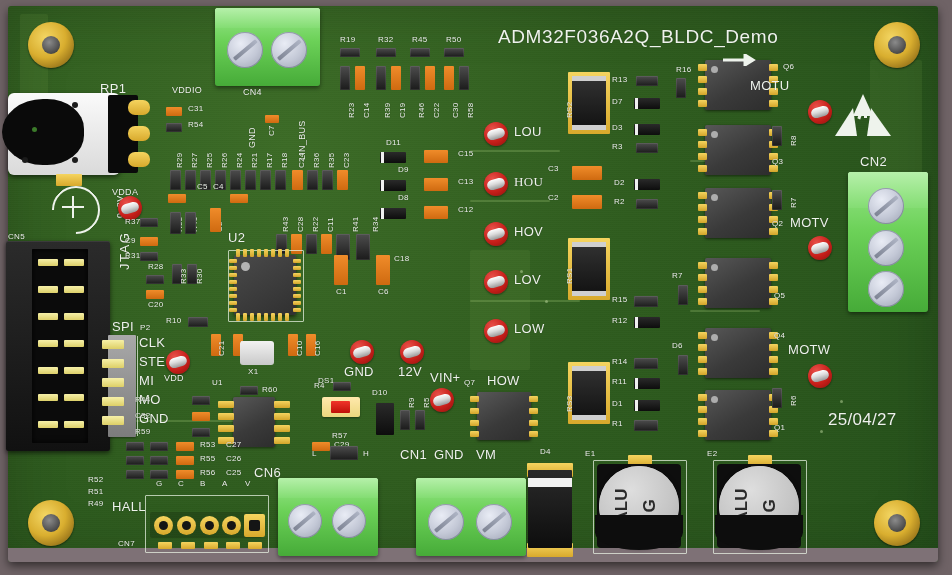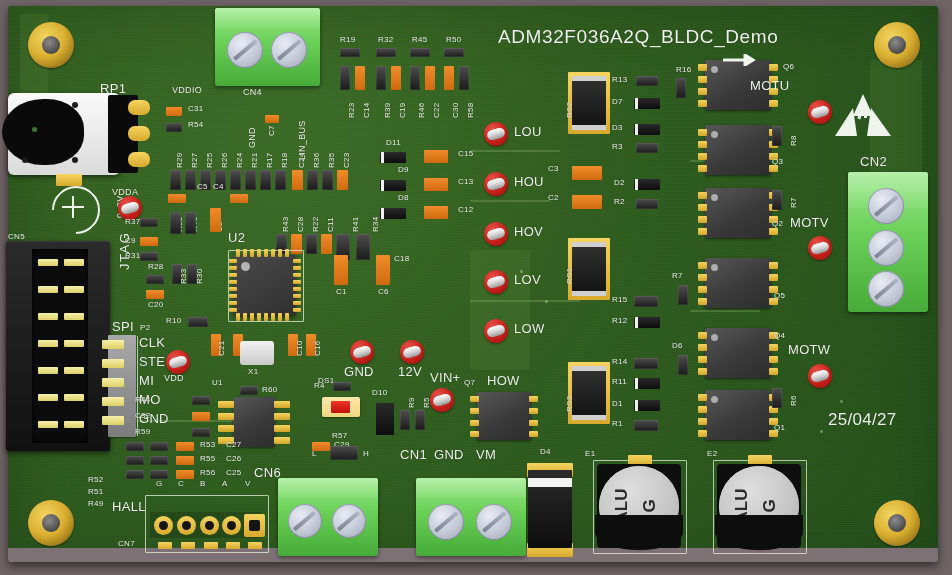--- a/index.html
+++ b/index.html
@@ -294,21 +294,21 @@
   <div class="lbl sm" style="left:398px;top:194px;">D8</div>
   <div class="smd diode" style="left:380px;top:208px;width:26px;height:11px;">
       <div class="band"></div>
     </div>
   <div class="smd cap" style="left:424px;top:206px;width:24px;height:13px;"></div>
   <div class="lbl sm" style="left:458px;top:206px;">C12</div>
 
   <div class="tp tilt" style="left:484px;top:122px;"></div>
   <div class="lbl med" style="left:514px;top:125px;">LOU</div>
   <div class="tp tilt" style="left:484px;top:172px;"></div>
-  <div class="lbl med" style="left:514px;top:175px;">HOU</div>
+  <div class="lbl med" style="left:514px;top:175px;font-family:Liberation Serif, serif;">HOU</div>
   <div class="tp tilt" style="left:484px;top:222px;"></div>
   <div class="lbl med" style="left:514px;top:225px;">HOV</div>
   <div class="tp tilt" style="left:484px;top:270px;"></div>
   <div class="lbl med" style="left:514px;top:273px;">LOV</div>
   <div class="tp tilt" style="left:484px;top:319px;"></div>
   <div class="lbl med" style="left:514px;top:322px;">LOW</div>
   <div class="tp tilt" style="left:430px;top:388px;"></div>
   <div class="lbl med" style="left:487px;top:374px;">HOW</div>
 
   <div class="pad" style="left:568px;top:72px;width:42px;height:62px;"></div>

